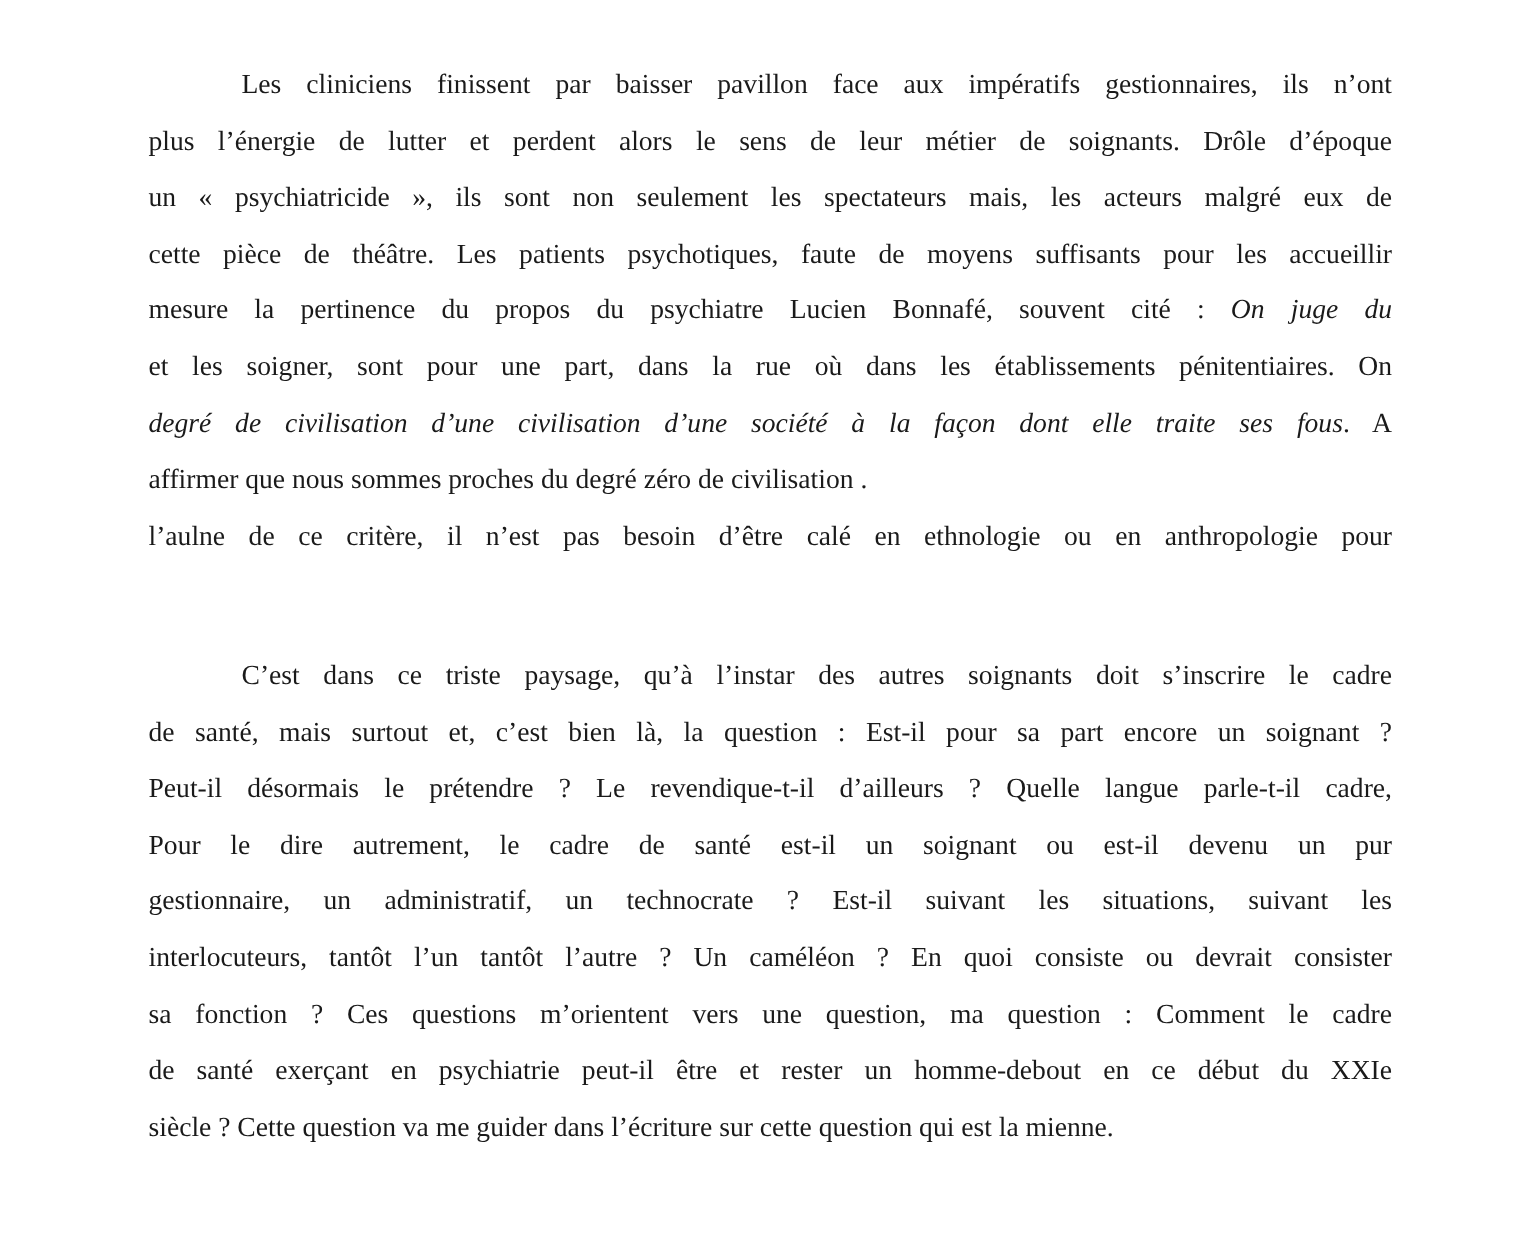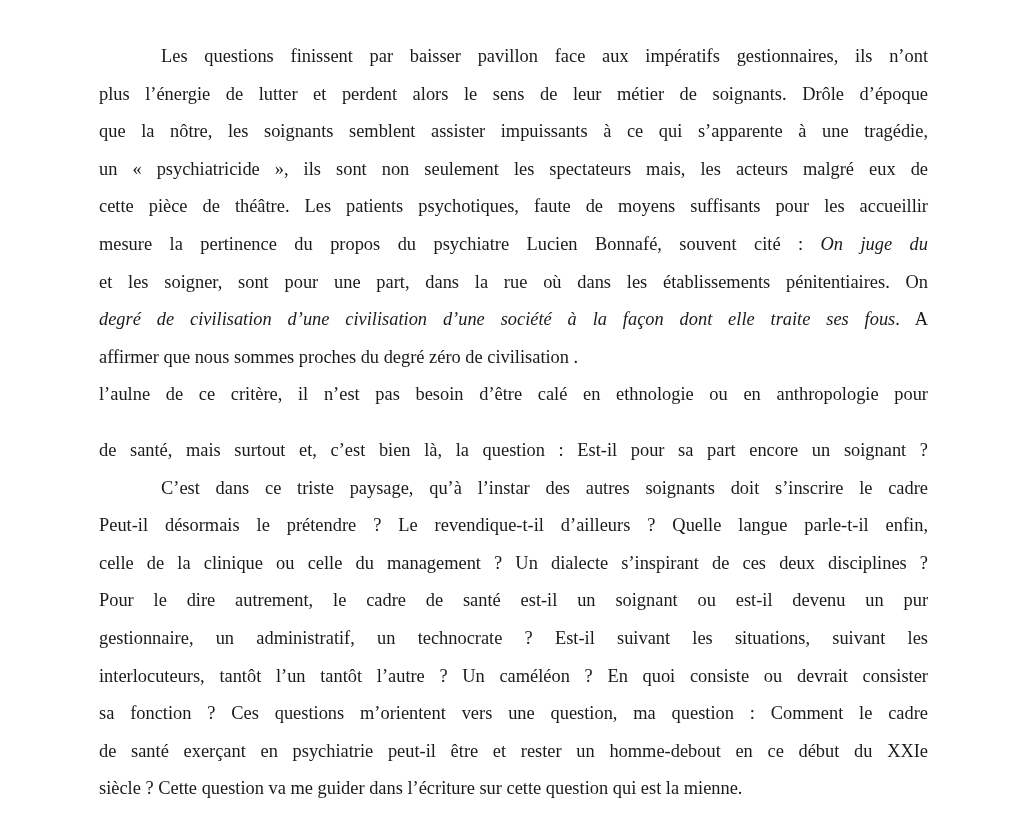--- a/index.html
+++ b/index.html
@@ -49,36 +49,34 @@
     }
     .it {
       font-style: italic;
     }
   </style>
 </head>
 <body>
 
 <div class="page">
   <div class="para para-1">
-      <span class="line indent"><span>Les questions finissent par baisser pavillon face aux impératifs gestionnaires, ils n’ont</span></span>
+      <span class="line indent"><span>Les cliniciens finissent par baisser pavillon face aux impératifs gestionnaires, ils n’ont</span></span>
       <span class="line"><span>plus l’énergie de lutter et perdent alors le sens de leur métier de soignants. Drôle d’époque</span></span>
-      <span class="line"><span>que la nôtre, les soignants semblent assister impuissants à ce qui s’apparente à une tragédie,</span></span>
       <span class="line"><span>un « psychiatricide », ils sont non seulement les spectateurs mais, les acteurs malgré eux de</span></span>
       <span class="line"><span>cette pièce de théâtre. Les patients psychotiques, faute de moyens suffisants pour les accueillir</span></span>
       <span class="line"><span>mesure la pertinence du propos du psychiatre Lucien Bonnafé, souvent cité : </span><span class="it">On juge du</span></span>
       <span class="line"><span>et les soigner,  sont pour une part, dans la rue où dans les établissements pénitentiaires. On</span></span>
       <span class="line"><span class="it">degré de civilisation d’une civilisation d’une société à la façon dont elle traite ses fous</span><span>. A</span></span>
       <span class="line last"><span>affirmer que nous sommes proches du degré zéro de civilisation .</span></span>
       <span class="line"><span>l’aulne de ce critère, il n’est pas besoin d’être calé en ethnologie ou en anthropologie pour</span></span>
     </div>
   <div class="para para-2">
+      <span class="line indent"><span>C’est dans ce triste paysage, qu’à l’instar des autres soignants doit s’inscrire le cadre</span></span>
       <span class="line"><span>de santé, mais surtout et, c’est bien là, la question : Est-il pour sa part encore un soignant ?</span></span>
-      <span class="line indent"><span>C’est dans ce triste paysage, qu’à l’instar des autres soignants doit s’inscrire le cadre</span></span>
-      <span class="line"><span>Peut-il désormais le prétendre ? Le revendique-t-il d’ailleurs ? Quelle langue parle-t-il enfin,</span></span>
-      <span class="line"><span>celle de la clinique ou celle du management ? Un dialecte s’inspirant de ces deux disciplines ?</span></span>
+      <span class="line"><span>Peut-il désormais le prétendre ? Le revendique-t-il d’ailleurs ? Quelle langue parle-t-il cadre,</span></span>
       <span class="line"><span>Pour le dire autrement, le cadre de santé est-il un soignant ou est-il devenu un pur</span></span>
       <span class="line"><span>gestionnaire, un administratif, un technocrate ? Est-il suivant les situations, suivant les</span></span>
       <span class="line"><span>interlocuteurs, tantôt l’un tantôt l’autre ? Un caméléon ? En quoi consiste ou devrait consister</span></span>
       <span class="line"><span>sa fonction ?  Ces questions m’orientent vers une question, ma question : Comment le cadre</span></span>
       <span class="line"><span>de santé exerçant en psychiatrie peut-il être et rester un homme-debout  en ce début du XXIe</span></span>
       <span class="line last"><span>siècle ? Cette question va me guider dans l’écriture sur cette question qui est la mienne.</span></span>
     </div>
 </div>
 
 </body></html>

